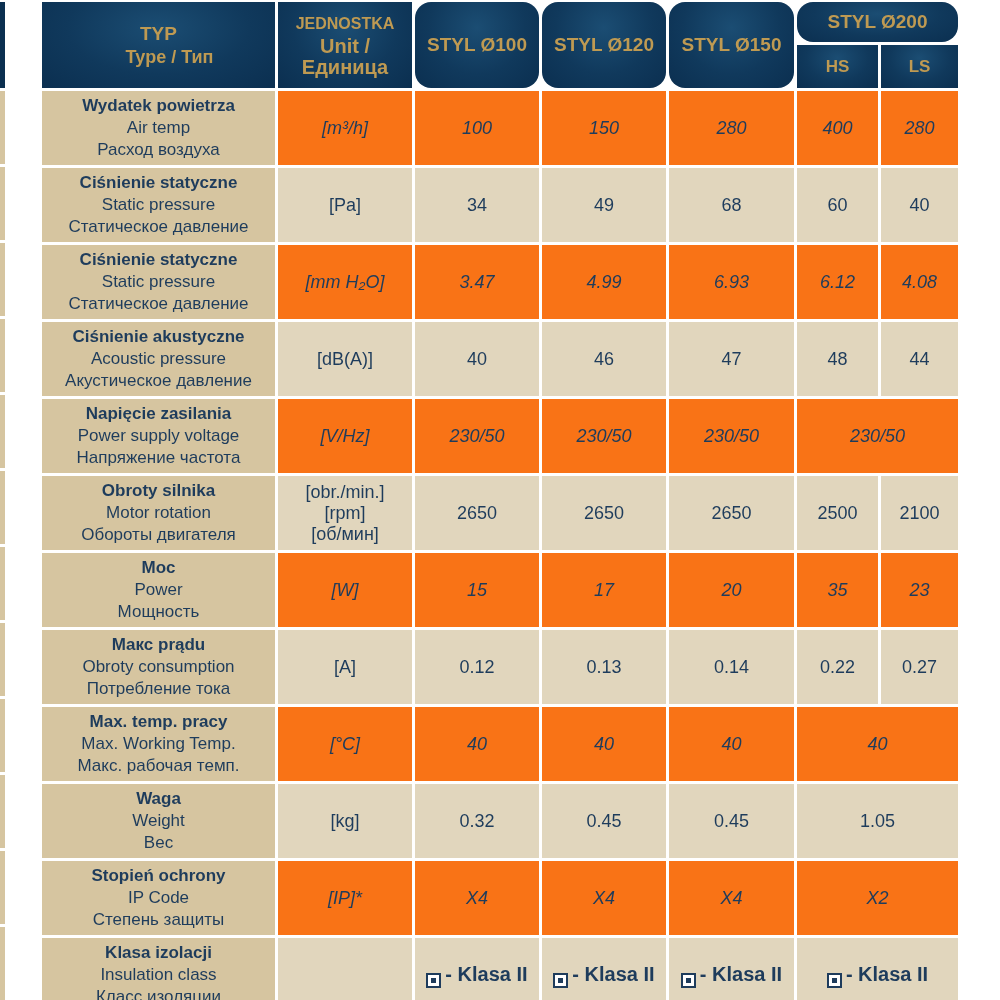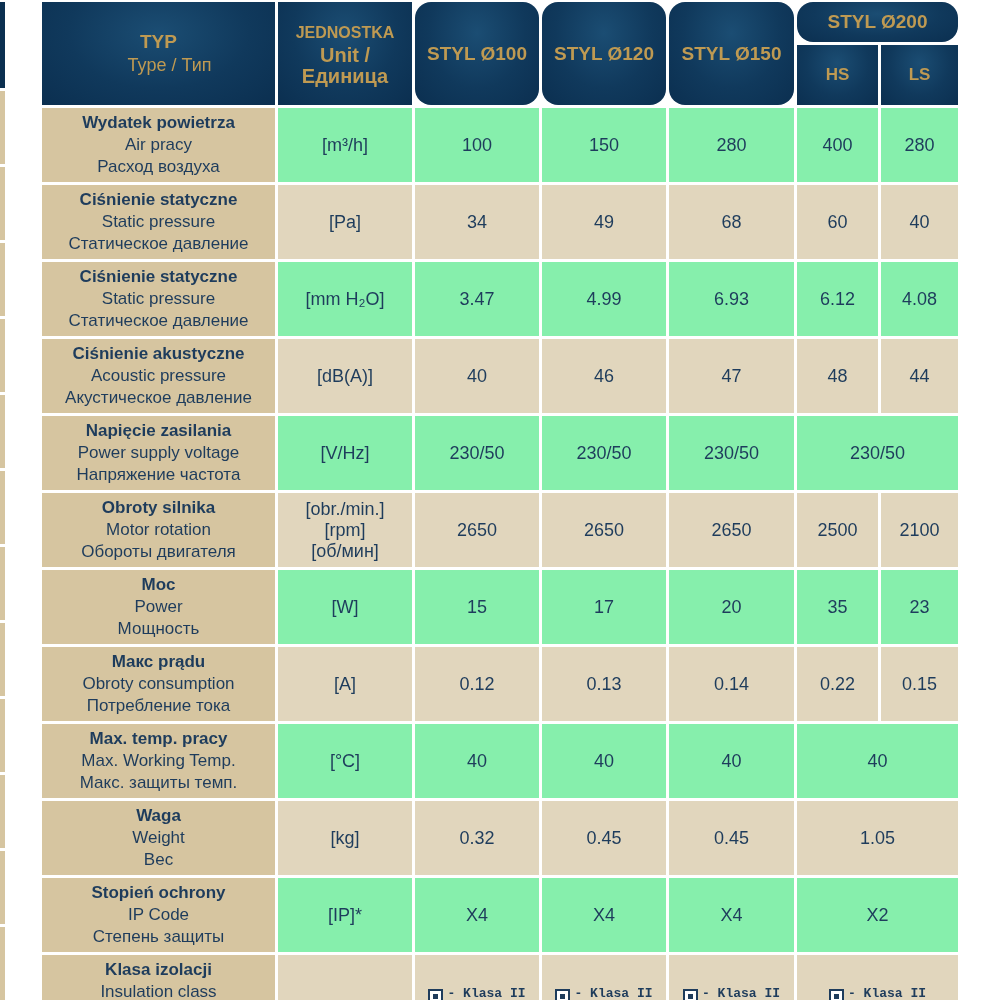--- a/index.html
+++ b/index.html
@@ -36,52 +36,52 @@
 
   thead th {
     background: radial-gradient(ellipse at 50% 30%, var(--navy-light) 0%, var(--navy-mid) 55%, var(--navy-dark) 100%);
     color: var(--gold);
     text-align: center; vertical-align: middle;
     font-weight: 700;
   }
   thead tr.hdr-top th { height: 40px; }
   thead th.tall { height: 86px; }
   .hdr-title  { font-size: 19px; font-weight: 700; line-height: 24px; }
-  .hdr-sub    { font-size: 18px; font-weight: 400; line-height: 23px; margin-left: 22px; }
+  .hdr-sub    { font-size: 18px; font-weight: 700; line-height: 23px; margin-left: 22px; }
   .hdr-sub-sm { font-size: 20px; font-weight: 700; line-height: 21px; white-space: pre-line; }
   .hdr-model  { font-size: 19px; font-weight: 700; border-radius: 16px; }
-  thead tr.hdr-sub200 th { height: 60px; font-size: 17px; }
+  thead tr.hdr-sub200 th { height: 43px; font-size: 17px; }
 
   tbody td {
     height: 73px;
     text-align: center; vertical-align: middle;
     color: var(--text-navy);
   }
   td.label-cell {
     background: var(--label-tan);
     padding: 4px 15px;
     line-height: 22px; font-size: 17px;
   }
   .lbl-pl  { font-weight: 700; }
   .lbl-sub { font-weight: 400; }
   td.data { font-size: 18px; }
-  tr.r-light td.data { background: #86efac; }
+  tr.r-light td.data { background: #f97316; font-style: italic; }
   tr.r-tan   td.data { background: var(--cell-tan); }
   td.unit-cell { white-space: pre-line; line-height: 21px; }
 
   .klasa-badge {
     display: inline-flex; align-items: center; justify-content: center;
     width: 15px; height: 15px;
     border: 2px solid var(--text-navy);
     background: #fff;
     vertical-align: -2px;
     margin-right: 4px;
   }
   .klasa-badge-inner { width: 5px; height: 5px; background: var(--text-navy); display: block; }
-  .klasa-text { font-size: 13px; font-weight: 700; font-family: Liberation Mono, monospace; }
+  .klasa-text { font-size: 20px; font-weight: 700; }
 </style>
 </head>
 <body>
 
 <div class="page">
 
   <div class="edge-sliver" id="sliver">
       <div class="sliver-seg navy" style="height: 86px;"></div>
       <div class="sliver-seg tan" style="height: 73px;"></div>
       <div class="sliver-seg tan" style="height: 73px;"></div>
@@ -125,21 +125,21 @@
       </tr>
       <tr class="hdr-sub200">
         <th>HS</th>
         <th>LS</th>
       </tr>
     </thead>
     <tbody id="tbody">
         <tr class="r-light">
           <td class="label-cell">
             <div class="lbl-pl">Wydatek powietrza</div>
-            <div class="lbl-sub">Air pracy</div>
+            <div class="lbl-sub">Air temp</div>
             <div class="lbl-sub">Расход воздуха</div>
           </td>
           <td class="unit-cell data">[m³/h]</td>
           <td class="val-cell data">100</td>
           <td class="val-cell data">150</td>
           <td class="val-cell data">280</td>
           <td class="val-cell data">400</td>
           <td class="val-cell data">280</td>
         </tr>
         <tr class="r-tan">
@@ -225,27 +225,27 @@
           <td class="label-cell">
             <div class="lbl-pl">Макс prądu</div>
             <div class="lbl-sub">Obroty consumption</div>
             <div class="lbl-sub">Потребление тока</div>
           </td>
           <td class="unit-cell data">[A]</td>
           <td class="val-cell data">0.12</td>
           <td class="val-cell data">0.13</td>
           <td class="val-cell data">0.14</td>
           <td class="val-cell data">0.22</td>
-          <td class="val-cell data">0.15</td>
+          <td class="val-cell data">0.27</td>
         </tr>
         <tr class="r-light">
           <td class="label-cell">
             <div class="lbl-pl">Max. temp. pracy</div>
             <div class="lbl-sub">Max. Working Temp.</div>
-            <div class="lbl-sub">Макс. защиты темп.</div>
+            <div class="lbl-sub">Макс. рабочая темп.</div>
           </td>
           <td class="unit-cell data">[°C]</td>
           <td class="val-cell data">40</td>
           <td class="val-cell data">40</td>
           <td class="val-cell data">40</td>
           <td class="val-cell data" colspan="2">40</td>
         </tr>
         <tr class="r-tan">
           <td class="label-cell">
             <div class="lbl-pl">Waga</div>

